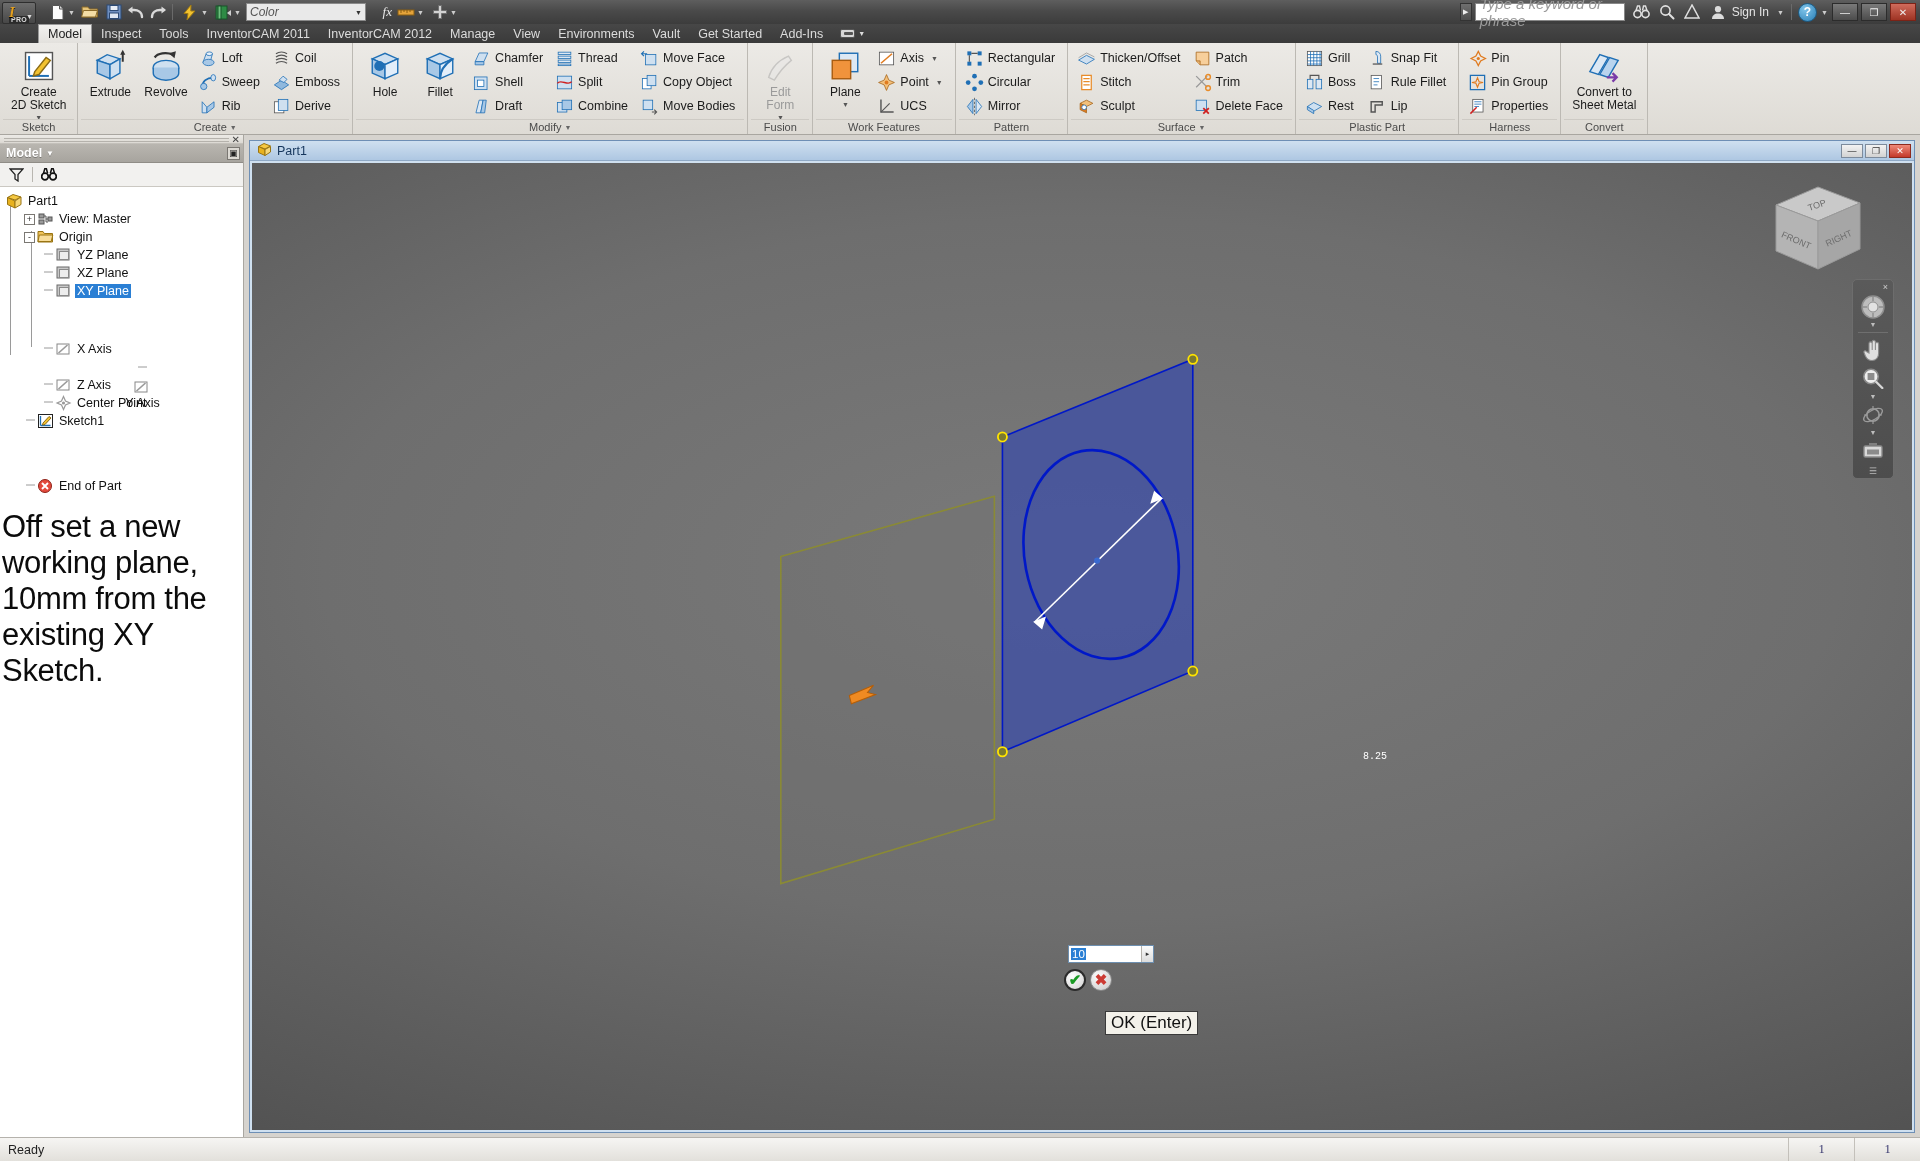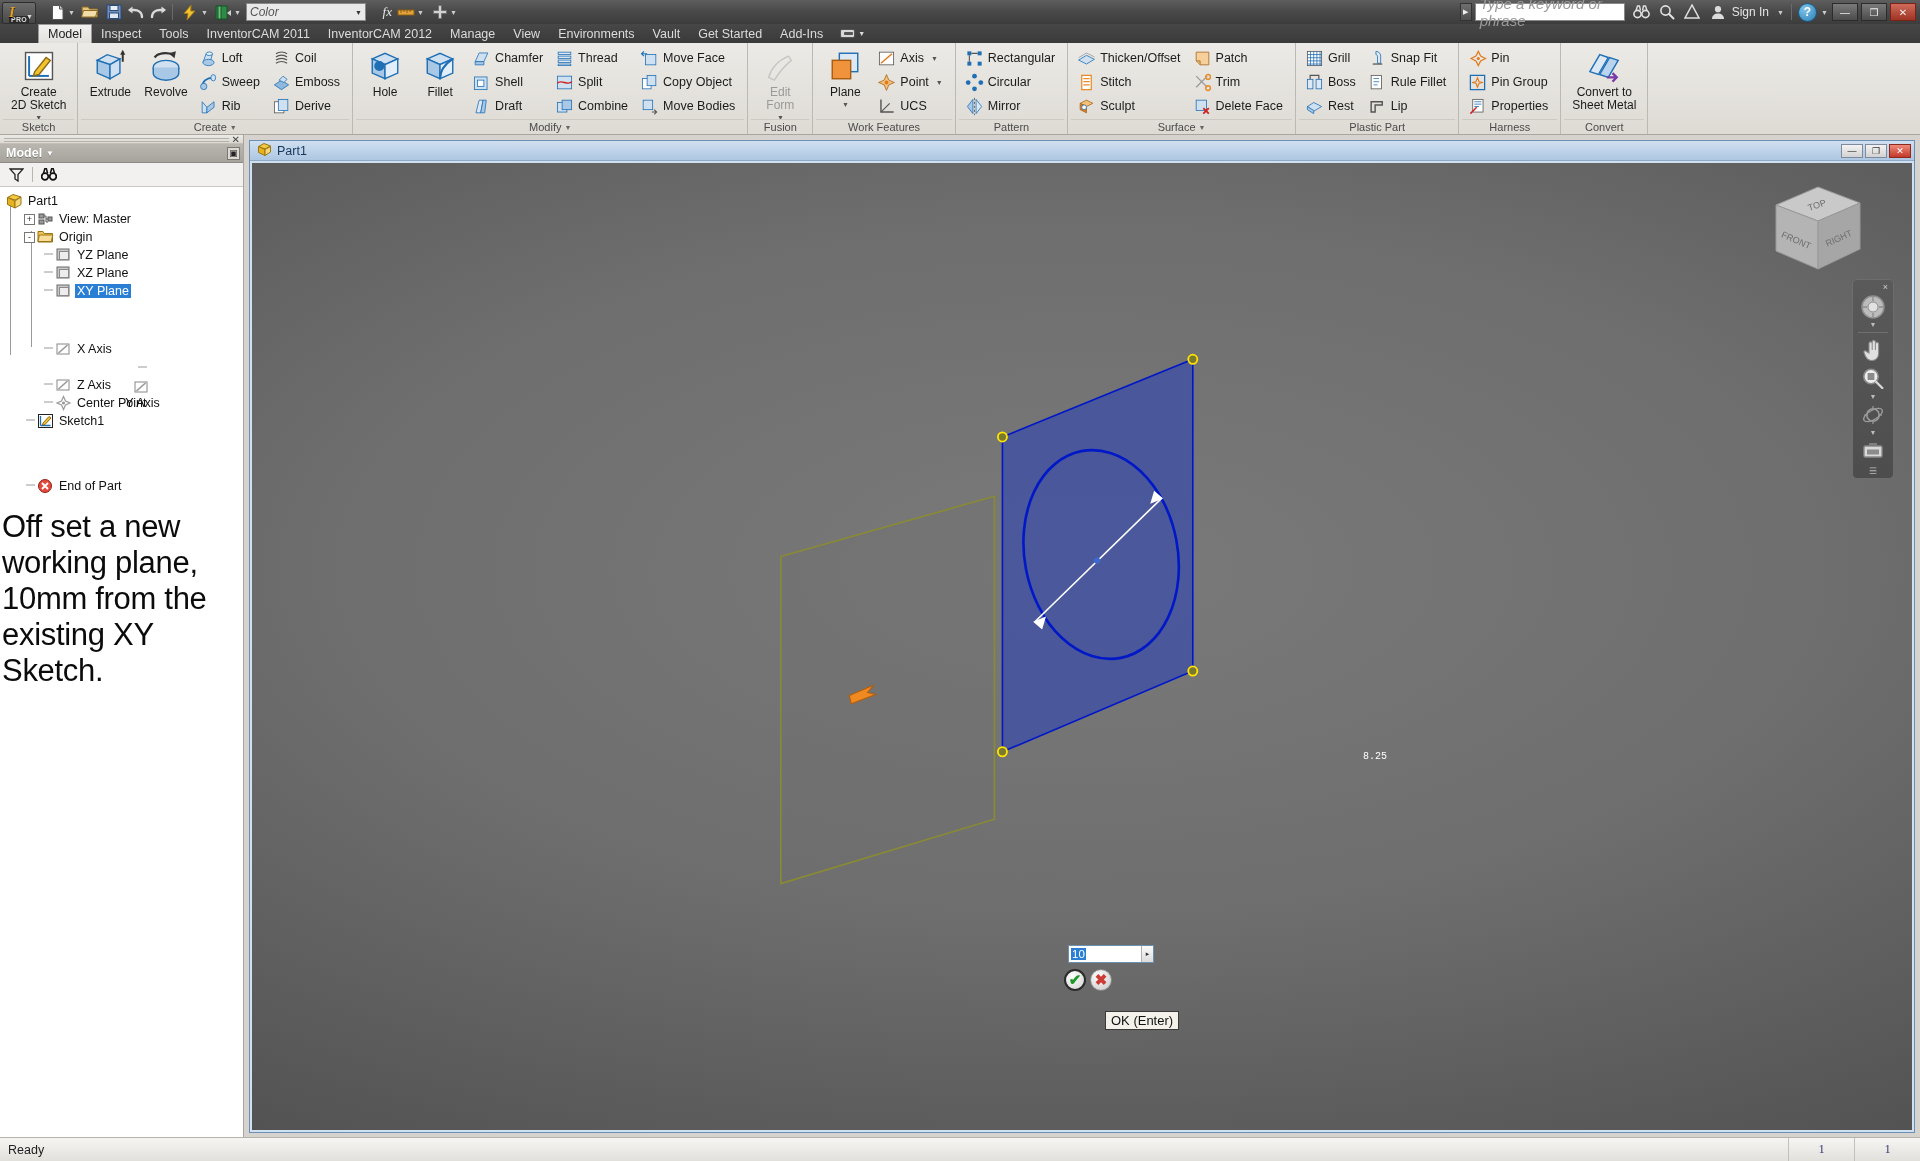--- a/index.html
+++ b/index.html
@@ -243,21 +243,21 @@
   .okbtn,.cancelbtn{
     position:absolute;width:22px;height:22px;border-radius:50%;
     display:flex;align-items:center;justify-content:center;font-size:15px;font-weight:bold;
   }
   .okbtn{left:814px;top:808px;background:radial-gradient(circle at 35% 30%,#fff,#d2d2d2);
     border:2px solid #2b2b2b;color:#1a9a24;}
   .cancelbtn{left:840px;top:808px;background:radial-gradient(circle at 35% 30%,#fcfcfc,#c8c8c8);
     border:1px solid #8a8a8a;color:#cc3b34;}
   .tooltip{
     position:absolute;left:855px;top:850px;background:#f3f1ea;border:1px solid #3a3a3a;
-    font-size:13px;color:#111;padding:1px 5px;}
+    font-size:17px;color:#111;padding:1px 5px;}
   .dimlabel{
     position:absolute;left:1104px;top:590px;color:#fff;font-size:10px;
     font-family:Liberation Mono, monospace;
     margin-left:9px;
   }
 </style>
 </head>
 <body>
 
 <div class="titlebar">

